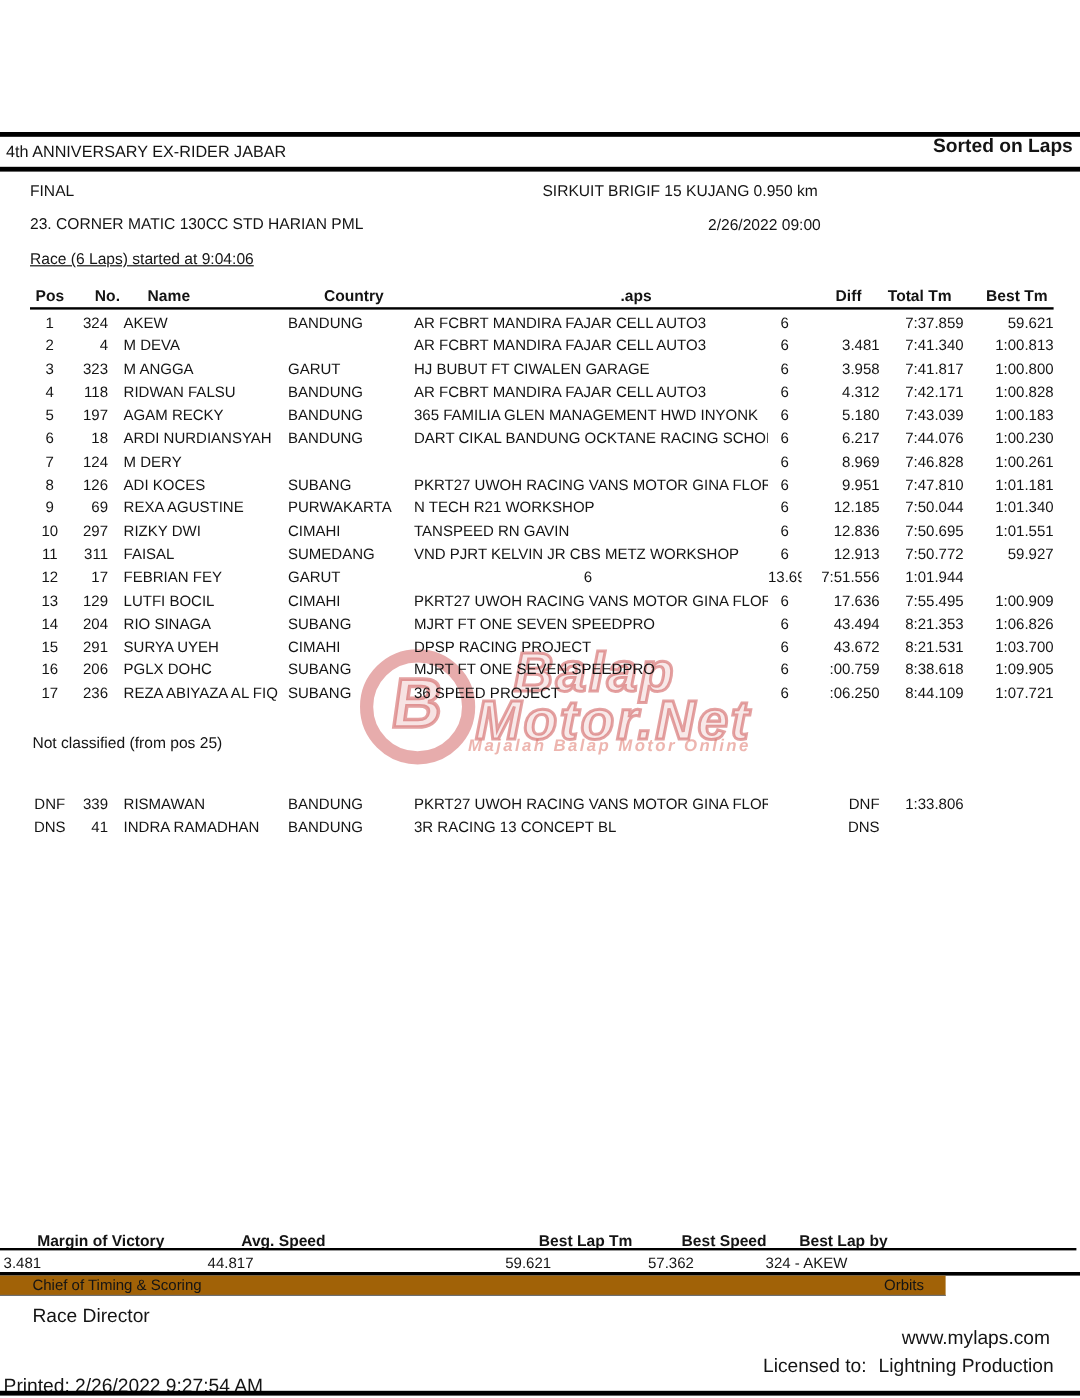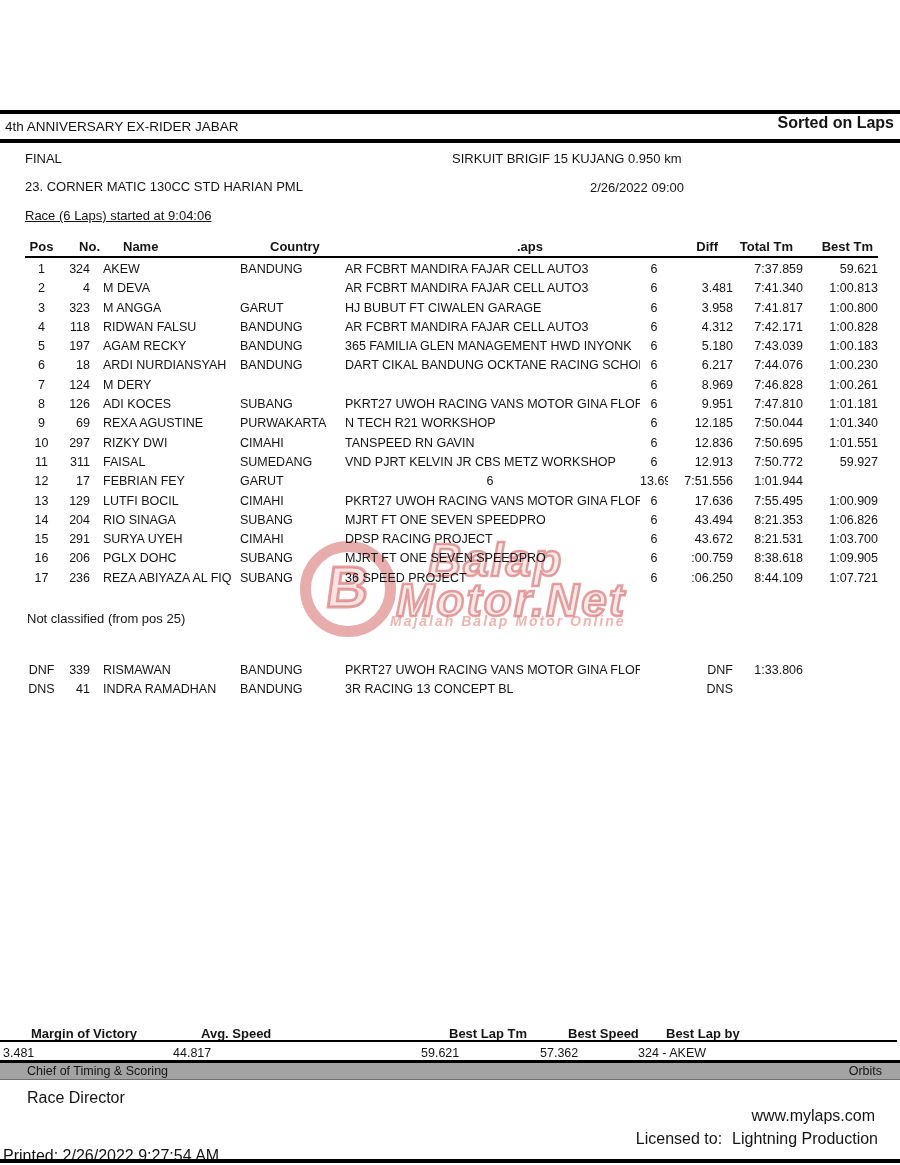--- a/index.html
+++ b/index.html
@@ -69,22 +69,22 @@
 
   
   .stat-label{top:1026px;font-size:13px;font-weight:bold;padding-left:28px;}
   .stat-value{top:1046px;font-size:12.5px;}
   .sx0{left:3px;}.sx1{left:173px;}.sx2{left:421px;}.sx3{left:540px;}.sx4{left:638px;}
   #stat-line{top:1040px;height:2px;width:897px;}
   #thick-bar{top:1060px;height:3px;}
 
   
   #graybar{
-    position:absolute;left:0;top:1063px;width:900px;height:17px;
-    background:#a3a3a3;border-bottom:1px solid #6e6e6e;box-sizing:border-box;
+    position:absolute;left:0;top:1063px;width:788px;height:17px;
+    background:#a16207;border-bottom:1px solid #6e6e6e;box-sizing:border-box;
     font-size:12.5px;line-height:16px;
   }
   #graybar .left{position:absolute;left:27px;}
   #graybar .right{position:absolute;right:18px;}
 
   .foot{font-size:16px;}
   #race-director{left:27px;top:1089px;}
   #mylaps{right:25px;top:1107px;}
   #licensed{right:22px;top:1130px;}
   #licensed .gap{display:inline-block;width:10px;}

